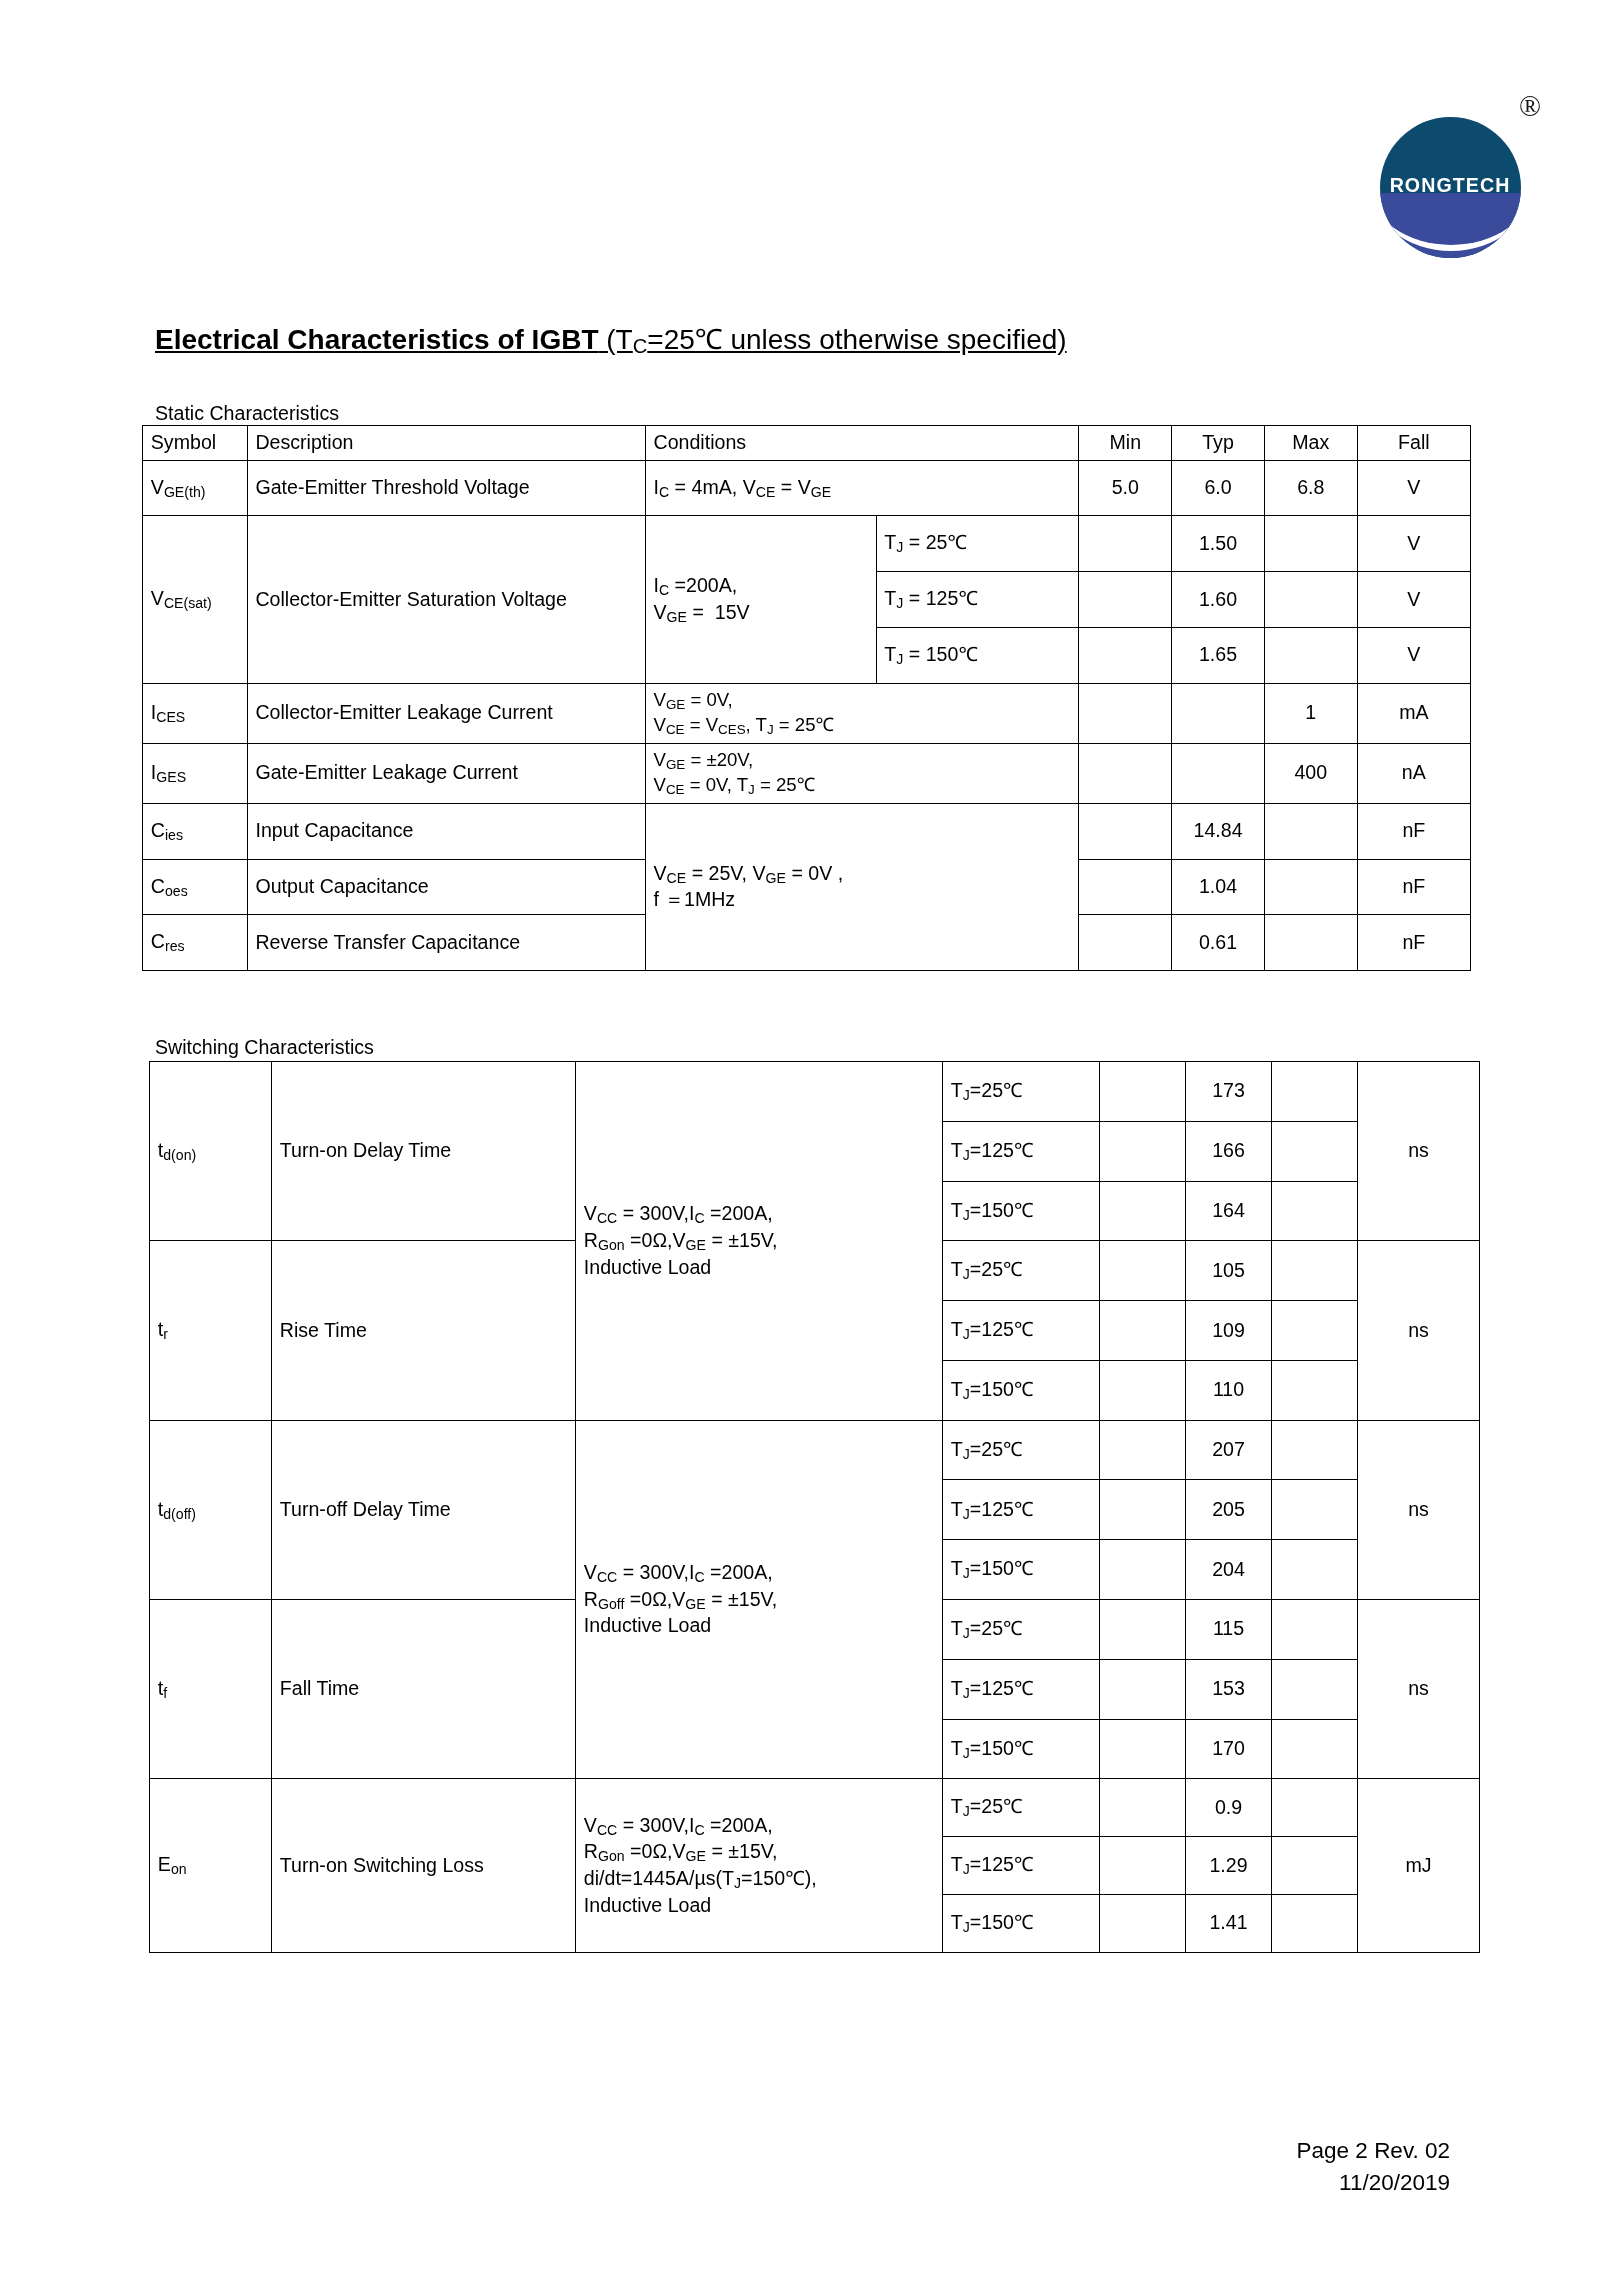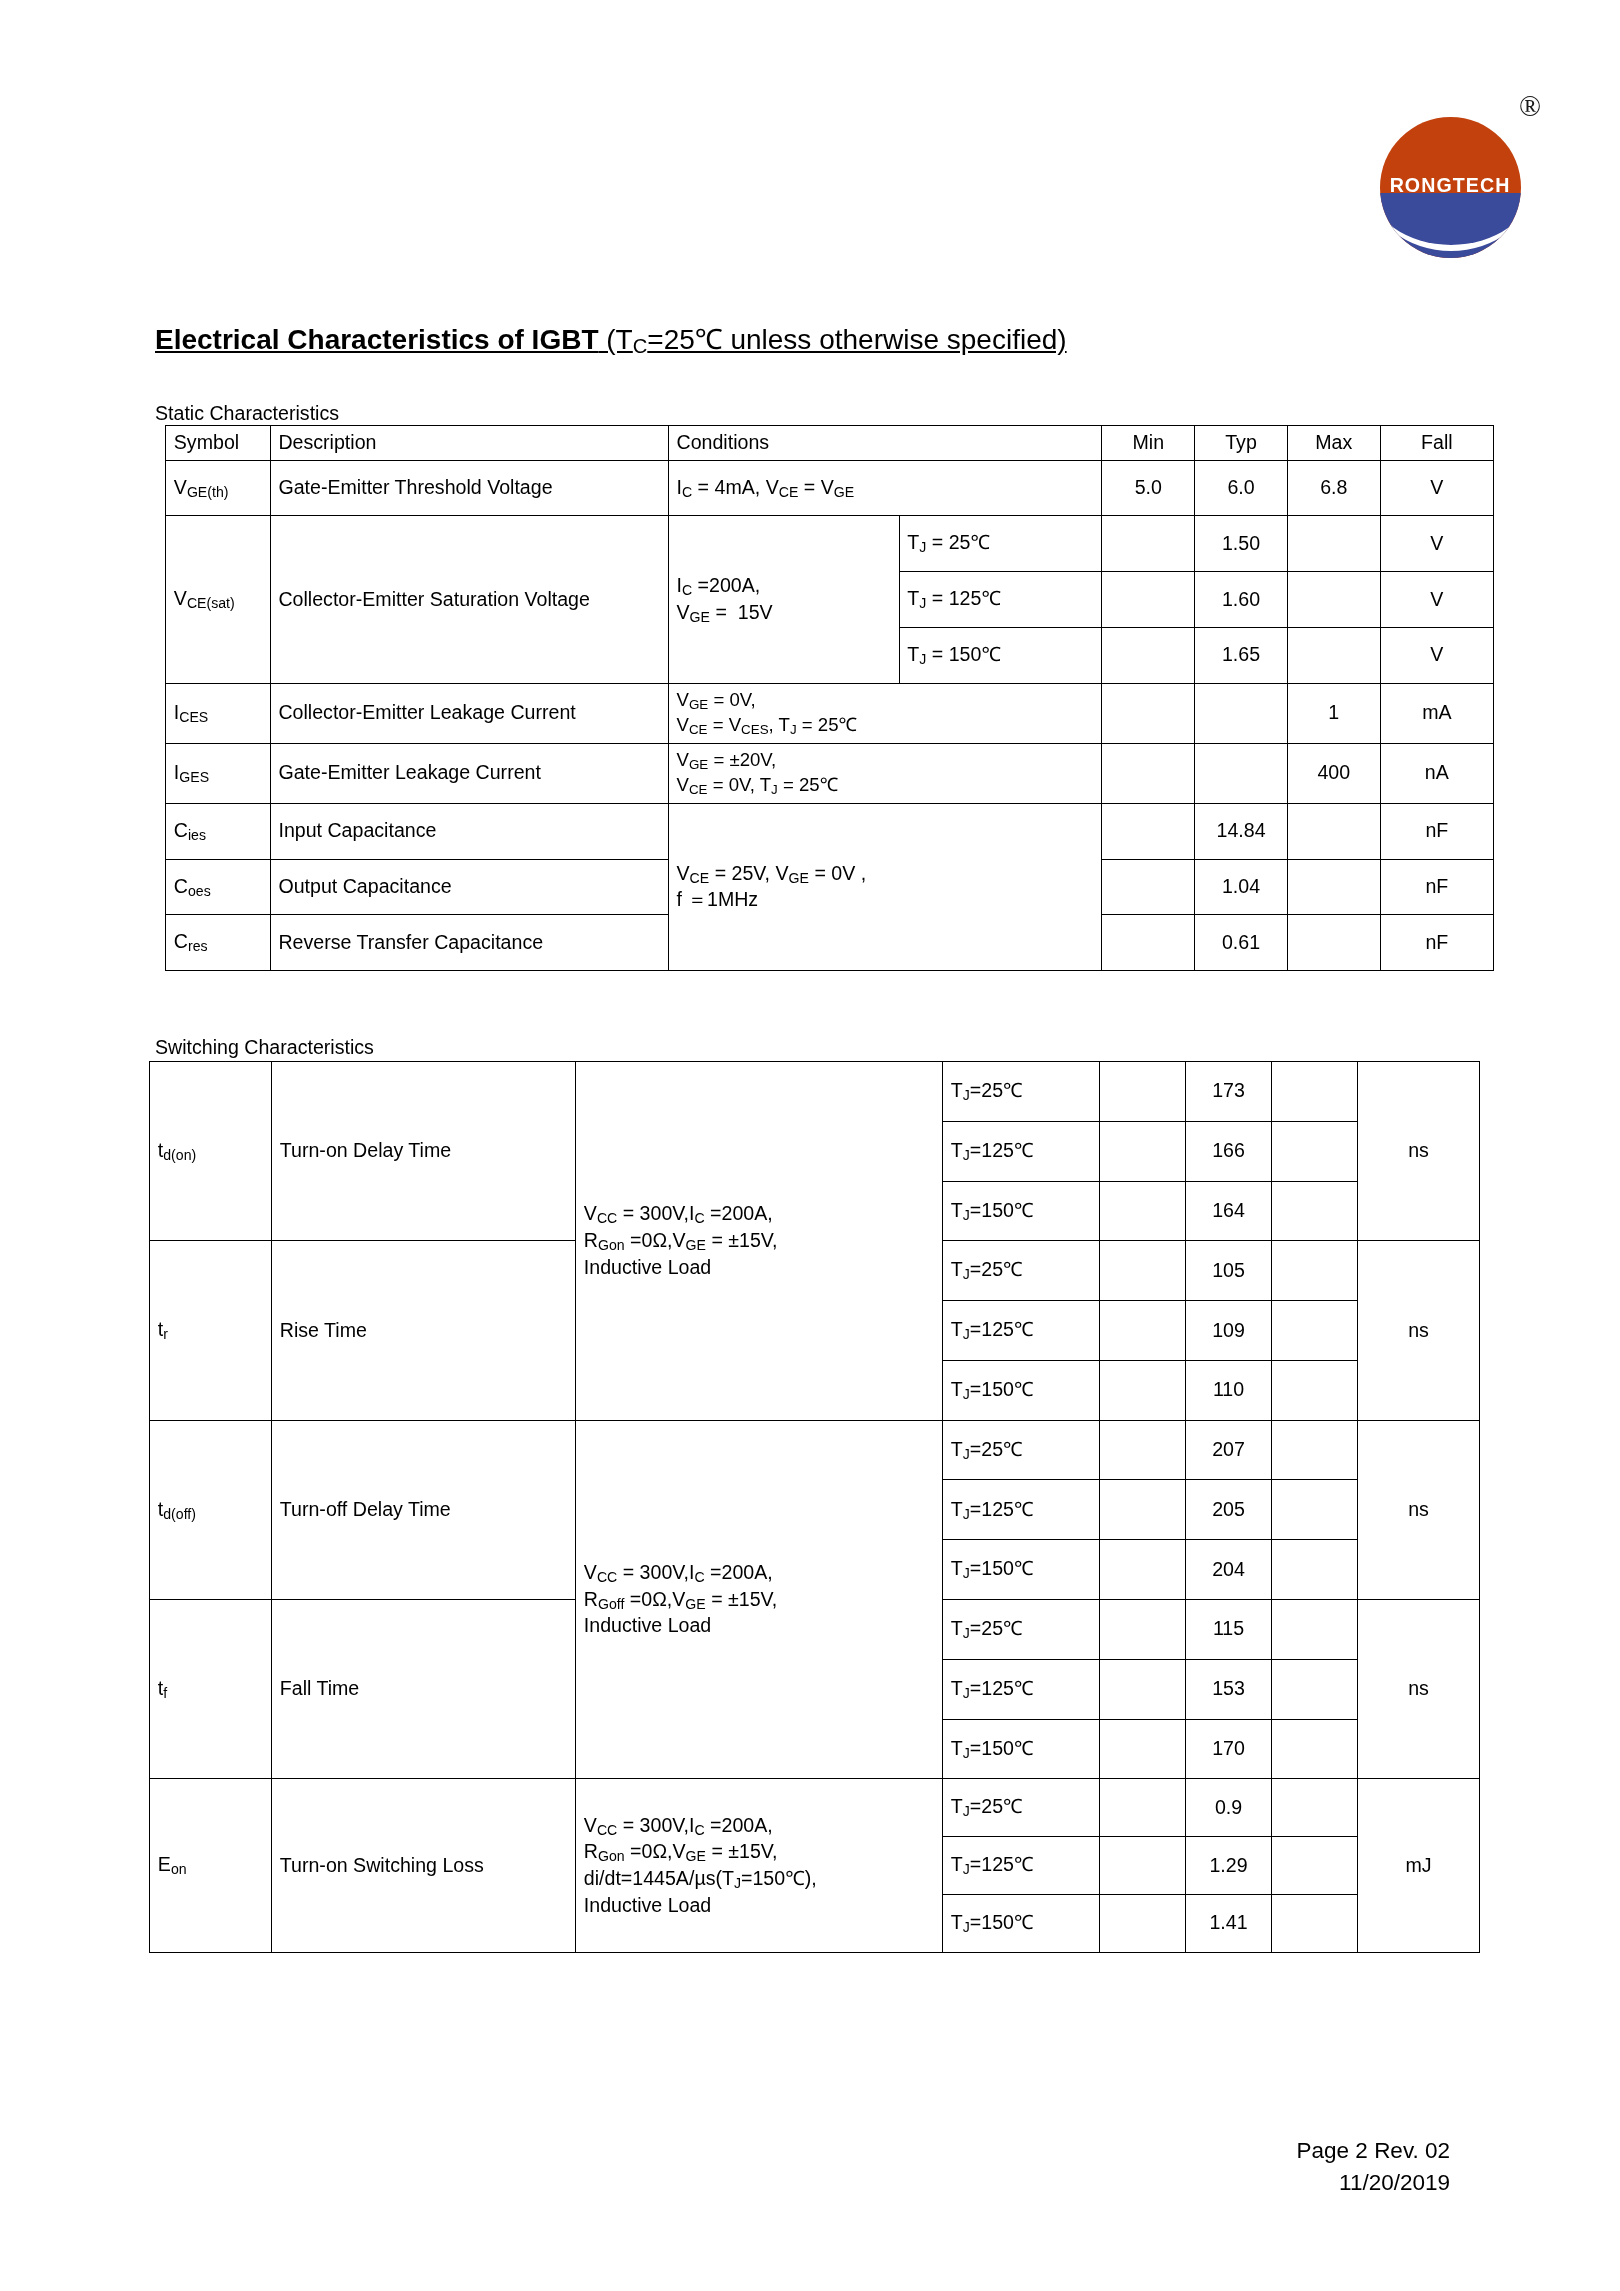--- a/index.html
+++ b/index.html
@@ -27,21 +27,21 @@
     width: 196px;
     height: 167px;
   }
   .logo-circle {
     position: absolute;
     left: 17.6px;
     top: 27.4px;
     width: 141px;
     height: 141px;
     border-radius: 50%;
-    background: #c2410c;
+    background: #0c4a6e;
     overflow: hidden;
   }
   .logo-blue {
     position: absolute;
     left: -7.8px;
     top: 76px;
     width: 159px;
     height: 88px;
     background: #3b4b9c;
     border-radius: 50% 50% 50% 50% / 62% 62% 0% 0%;
@@ -110,21 +110,21 @@
     border: 1px solid #000000;
     padding: 3.9px 7.8px;
     vertical-align: middle;
     font-weight: normal;
     text-align: left;
     line-height: 1.32;
   }
   .ctr { text-align: center !important; }
   sub { font-size: 0.72em; vertical-align: -0.22em; }
 
-  #static-table { left: 165px; top: 425px; width: 1329px; }
+  #static-table { left: 142px; top: 425px; width: 1329px; }
   #switch-table { left: 149px; top: 1061px; width: 1329px; }
 
   .nowrap { white-space: nowrap; }
 
   
   .footer-left {
     position: absolute;
     left: 125px;
     top: 2090px;
     font-size: 22.5px;

